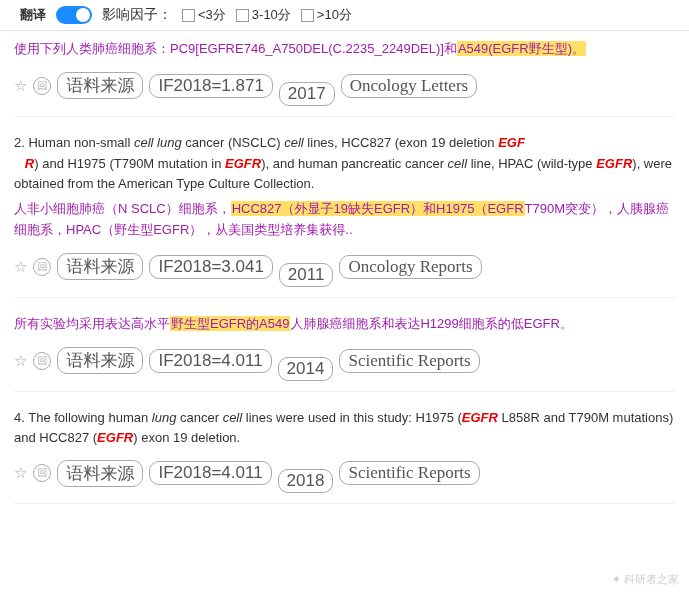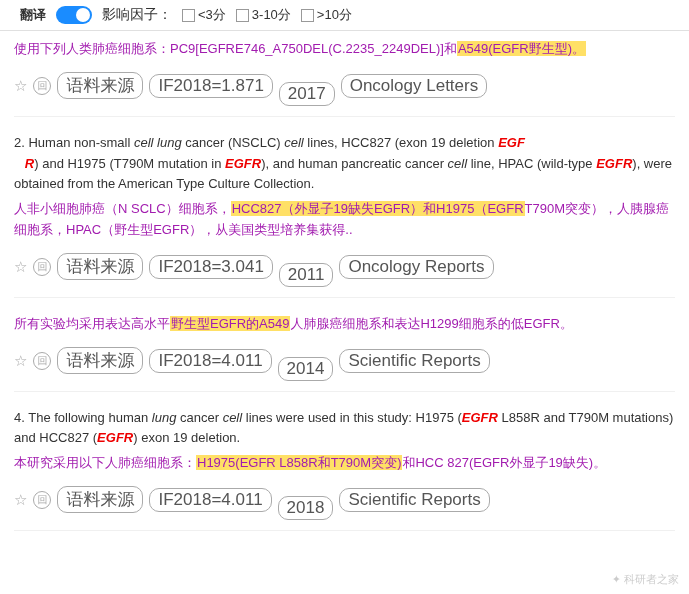--- a/index.html
+++ b/index.html
@@ -143,20 +143,21 @@
     }
     .tag-if {
       border-color: #aaa;
     }
     .tag-year {
       border-color: #aaa;
       margin-top: 16px;
     }
     .tag-journal {
       border-color: #aaa;
+      font-family: Liberation Serif, serif;
     }
 
     .watermark {
       position: fixed;
       bottom: 7px;
       right: 10px;
       font-size: 11px;
       color: #ccc;
     }
   </style>
@@ -229,23 +230,20 @@
       <span class="tag tag-year">2014</span>
       <span class="tag tag-journal">Scientific Reports</span>
     </div>
   </div>
 
   <div class="result-item">
     <div class="en-text">
       <span>4.</span>
       The following human <em>lung</em> cancer <em>cell</em> lines were used in this study: H1975 (<span class="italic-red">EGFR</span> L858R and T790M mutations) and HCC827 (<span class="italic-red">EGFR</span>) exon 19 deletion.
     </div>
-    <div class="zh-text">
-      本研究采用以下人肺癌细胞系：<span class="highlight-yellow">H1975(EGFR L858R和T790M突变)</span>和HCC 827(EGFR外显子19缺失)。
-    </div>
     <div class="meta-row">
       <span class="star-icon">☆</span>
       <span class="round-icon">回</span>
       <span class="tag tag-source">语料来源</span>
       <span class="tag tag-if">IF2018=4.011</span>
       <span class="tag tag-year">2018</span>
       <span class="tag tag-journal">Scientific Reports</span>
     </div>
   </div>
 

